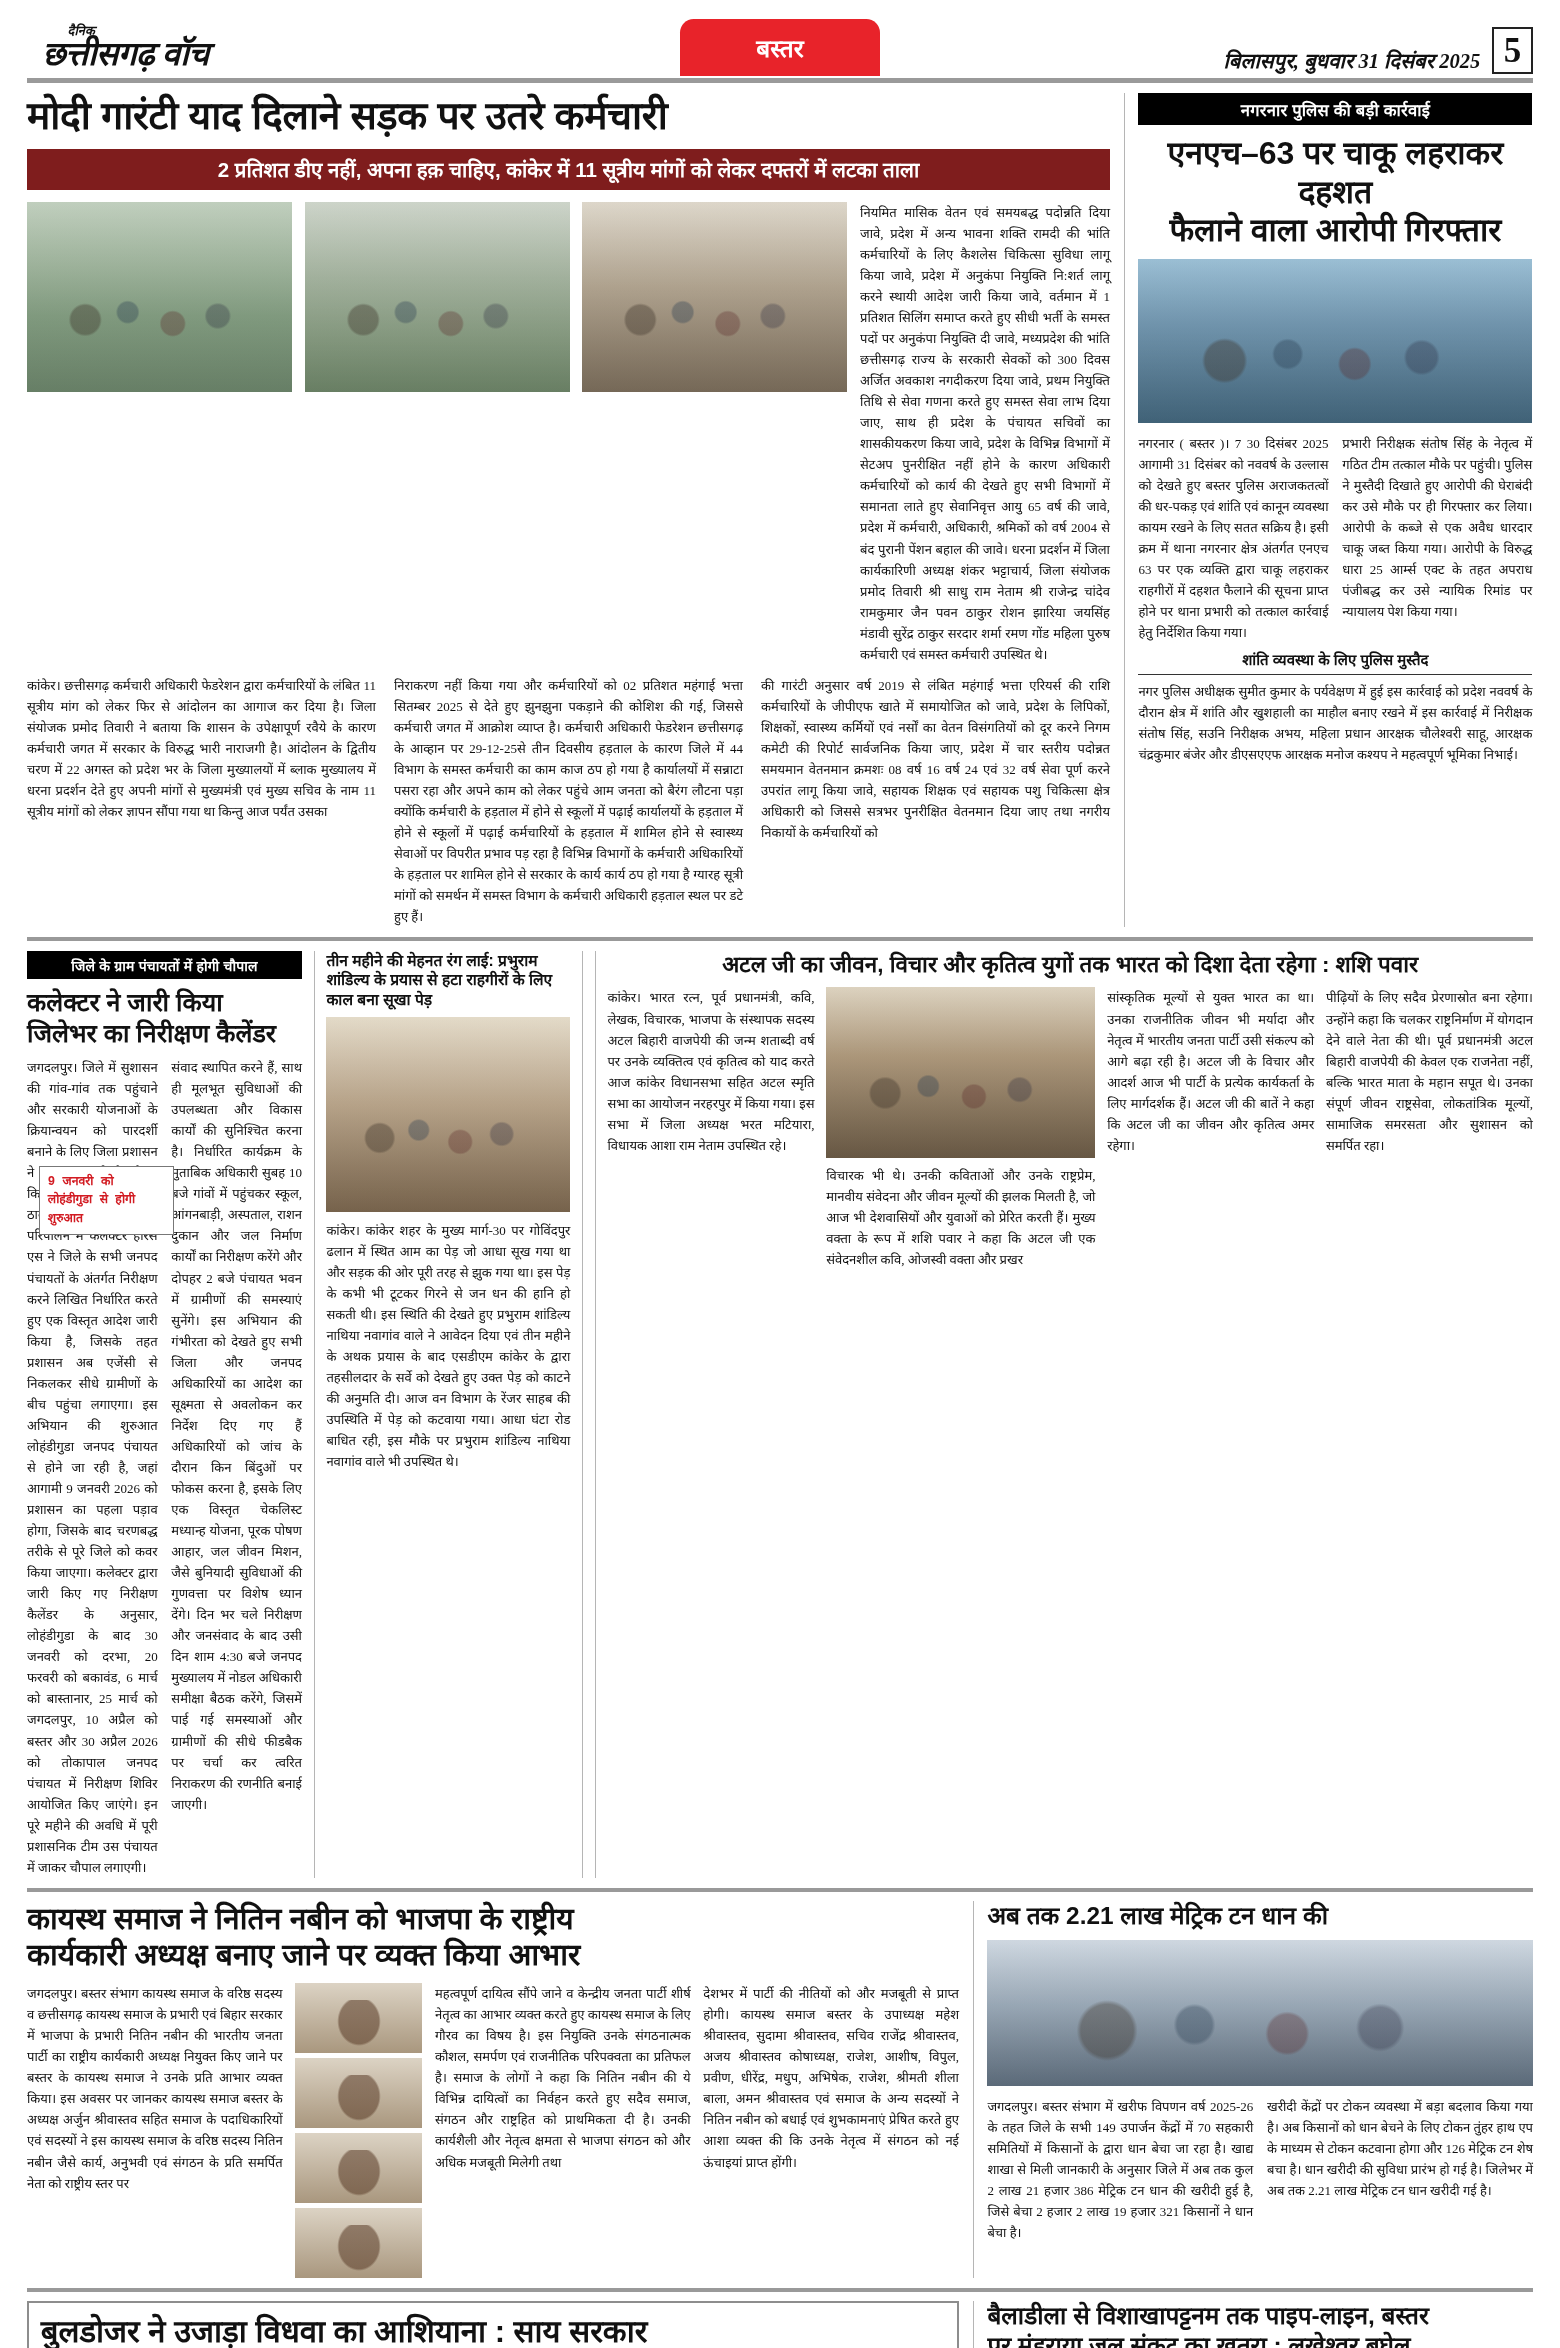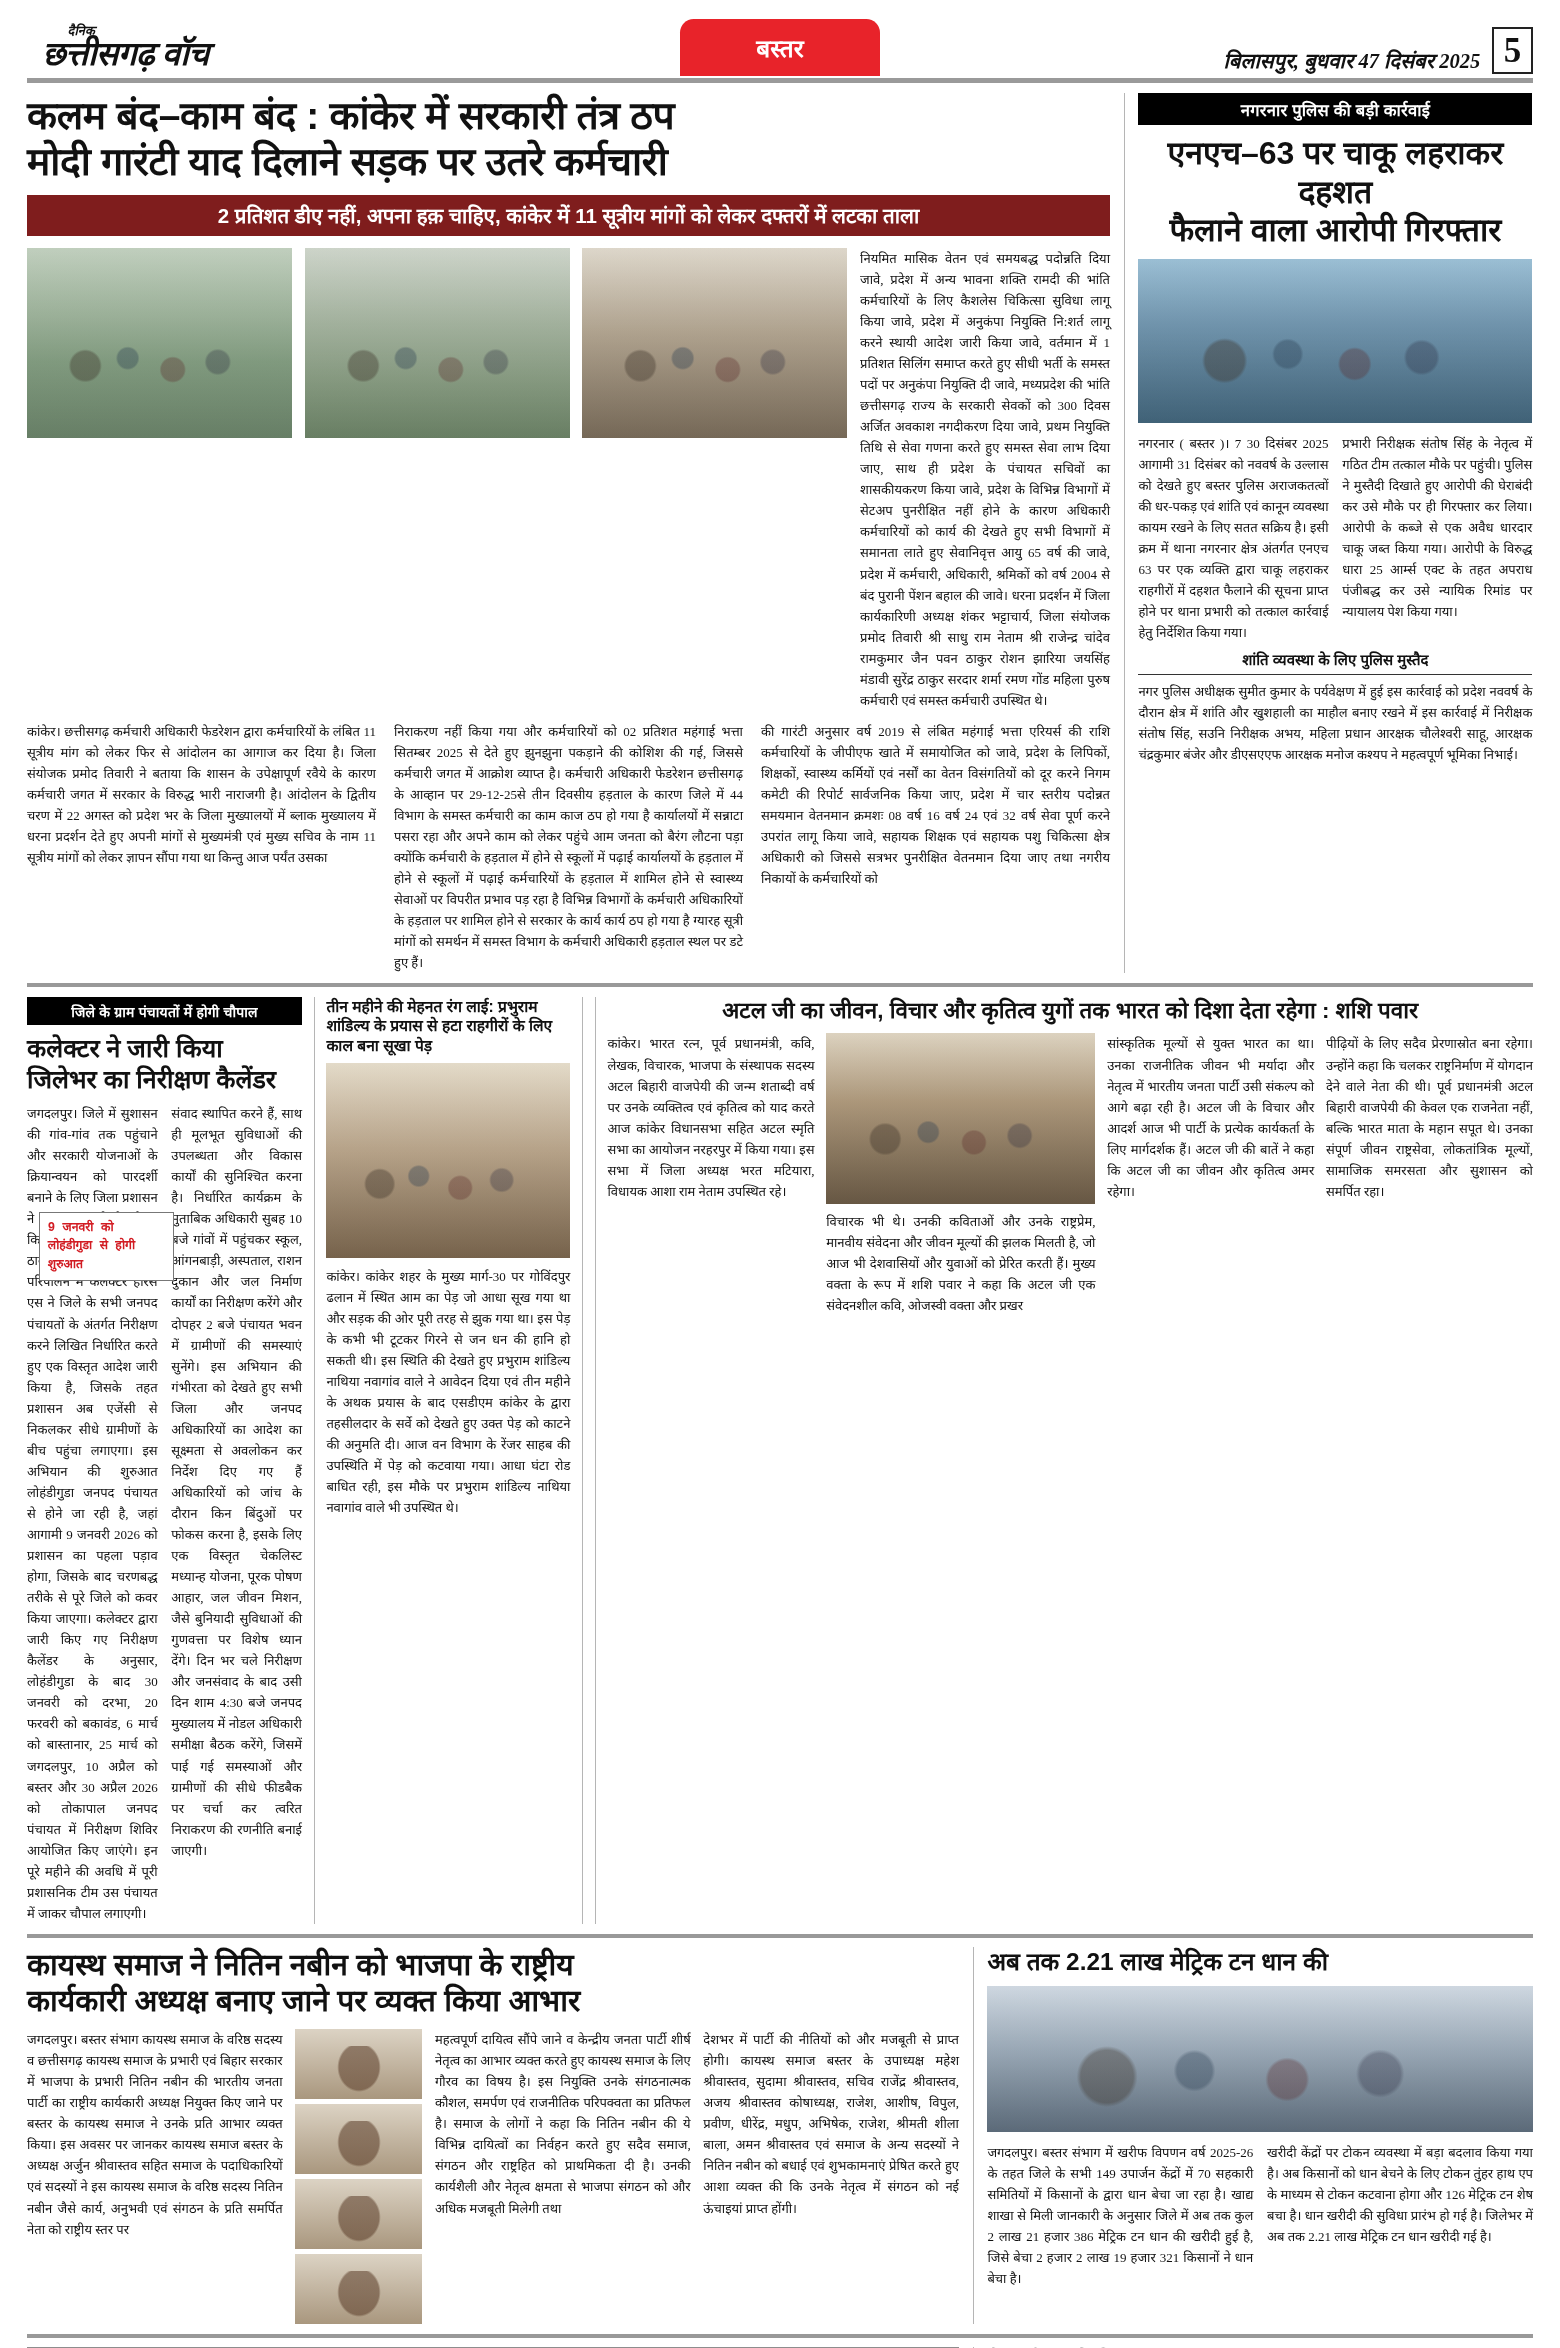--- a/index.html
+++ b/index.html
@@ -99,30 +99,29 @@
 
 <div class="page">
 
   <div class="masthead">
     <div class="logo-wrap">
       <div class="logo-small">दैनिक</div>
       <div class="logo-main">छत्तीसगढ़ वॉच</div>
     </div>
     <div class="section-tab">बस्तर</div>
     <div class="dateline-wrap">
-      <div class="dateline">बिलासपुर, बुधवार 47 दिसंबर 2025</div>
+      <div class="dateline">बिलासपुर, बुधवार 31 दिसंबर 2025</div>
       <div class="pageno">5</div>
     </div>
   </div>
   <div class="masthead-rule"></div>
 
   <div class="main-area" style="margin-top:9.8px;">
 
     <div>
-      <div class="hl-xl">कलम बंद–काम बंद : कांकेर में सरकारी तंत्र ठप</div>
       <div class="hl-xl">मोदी गारंटी याद दिलाने सड़क पर उतरे कर्मचारी</div>
 
       <div class="red-strip" style="margin-top:9.8px;">2 प्रतिशत डीए नहीं, अपना हक़ चाहिए, कांकेर में 11 सूत्रीय मांगों को लेकर दफ्तरों में लटका ताला</div>
 
       <div class="flexrow" style="margin-top:11.7px;">
         <div style="width:265px;">
           <div class="photo p1" style="height:190px;"></div>
         </div>
         <div style="width:265px;">
           <div class="photo p2" style="height:190px;"></div>

